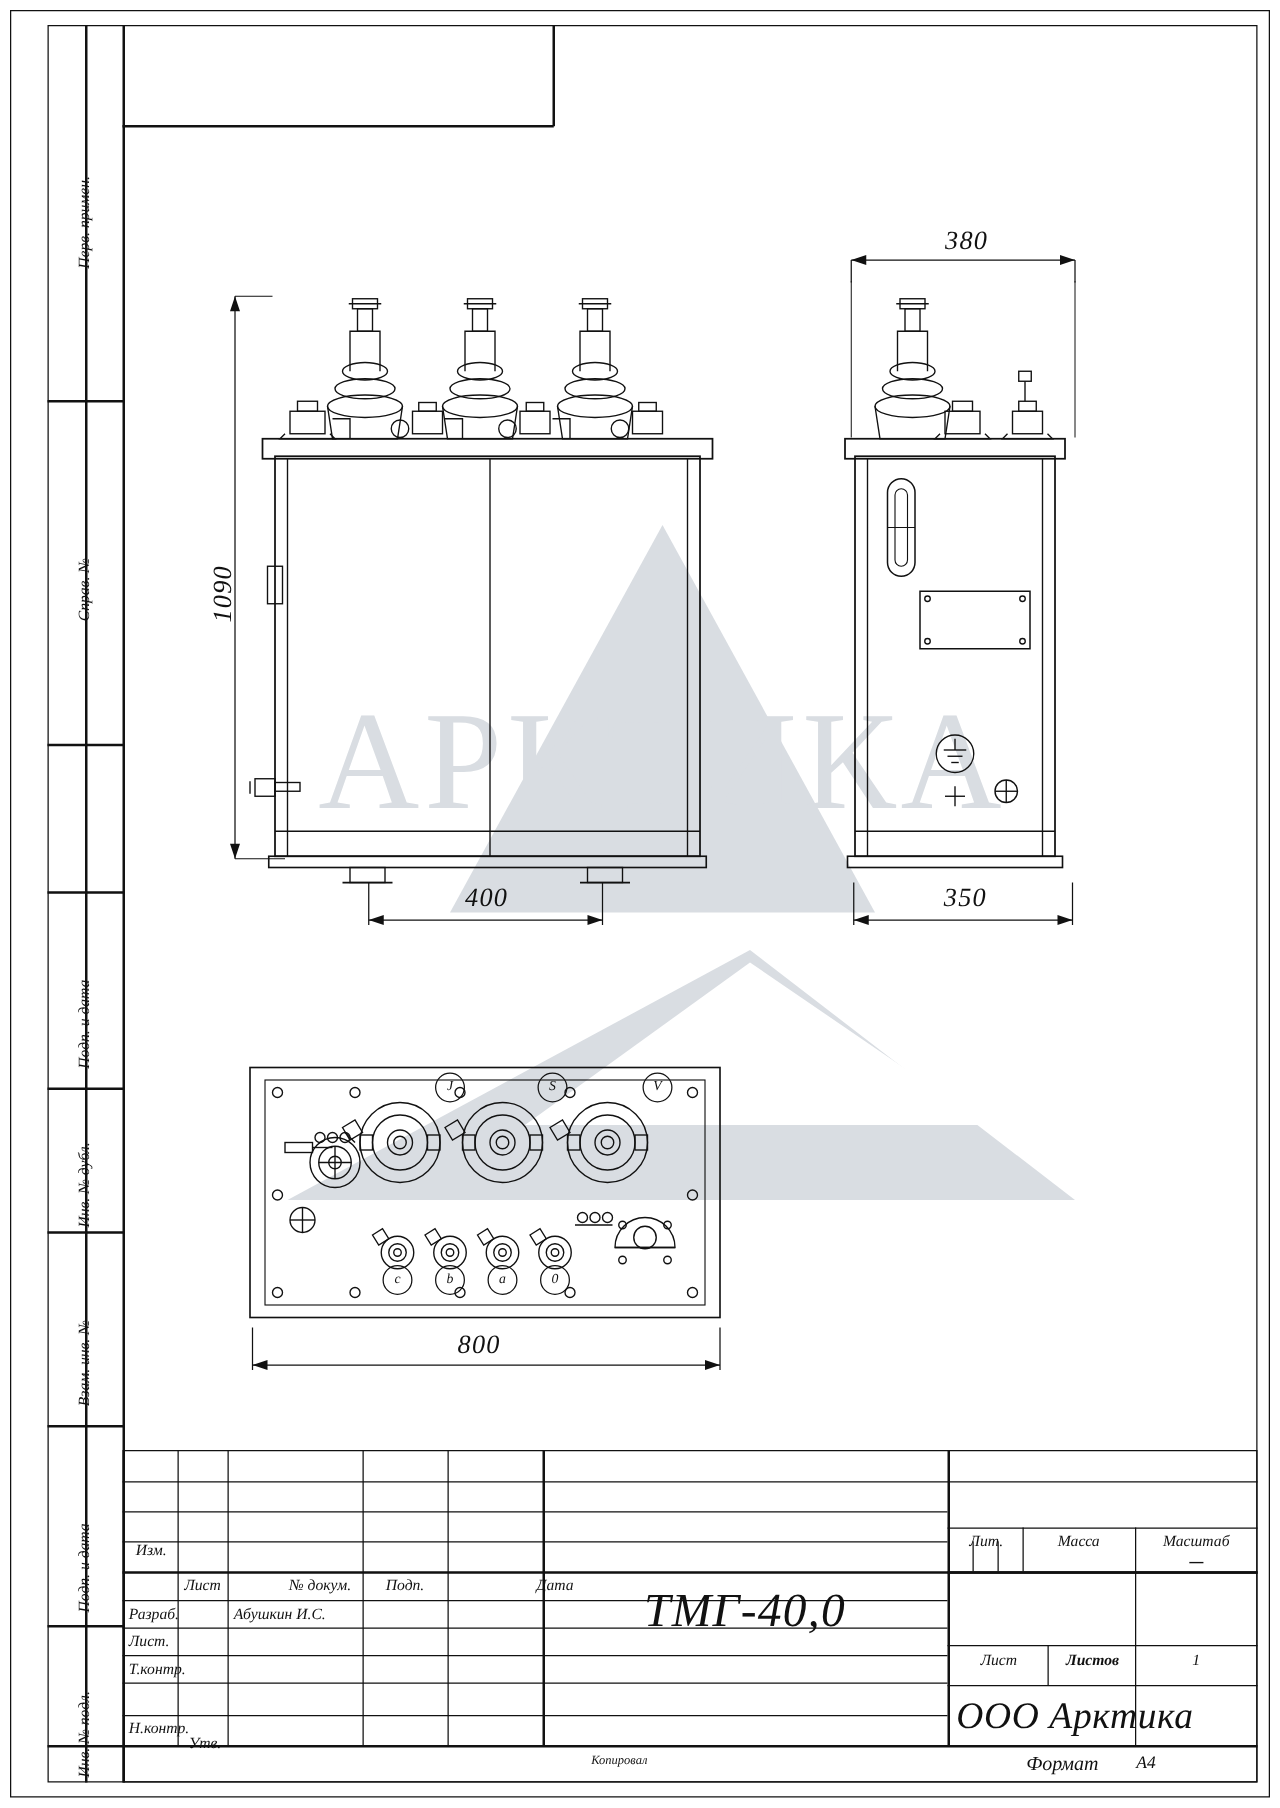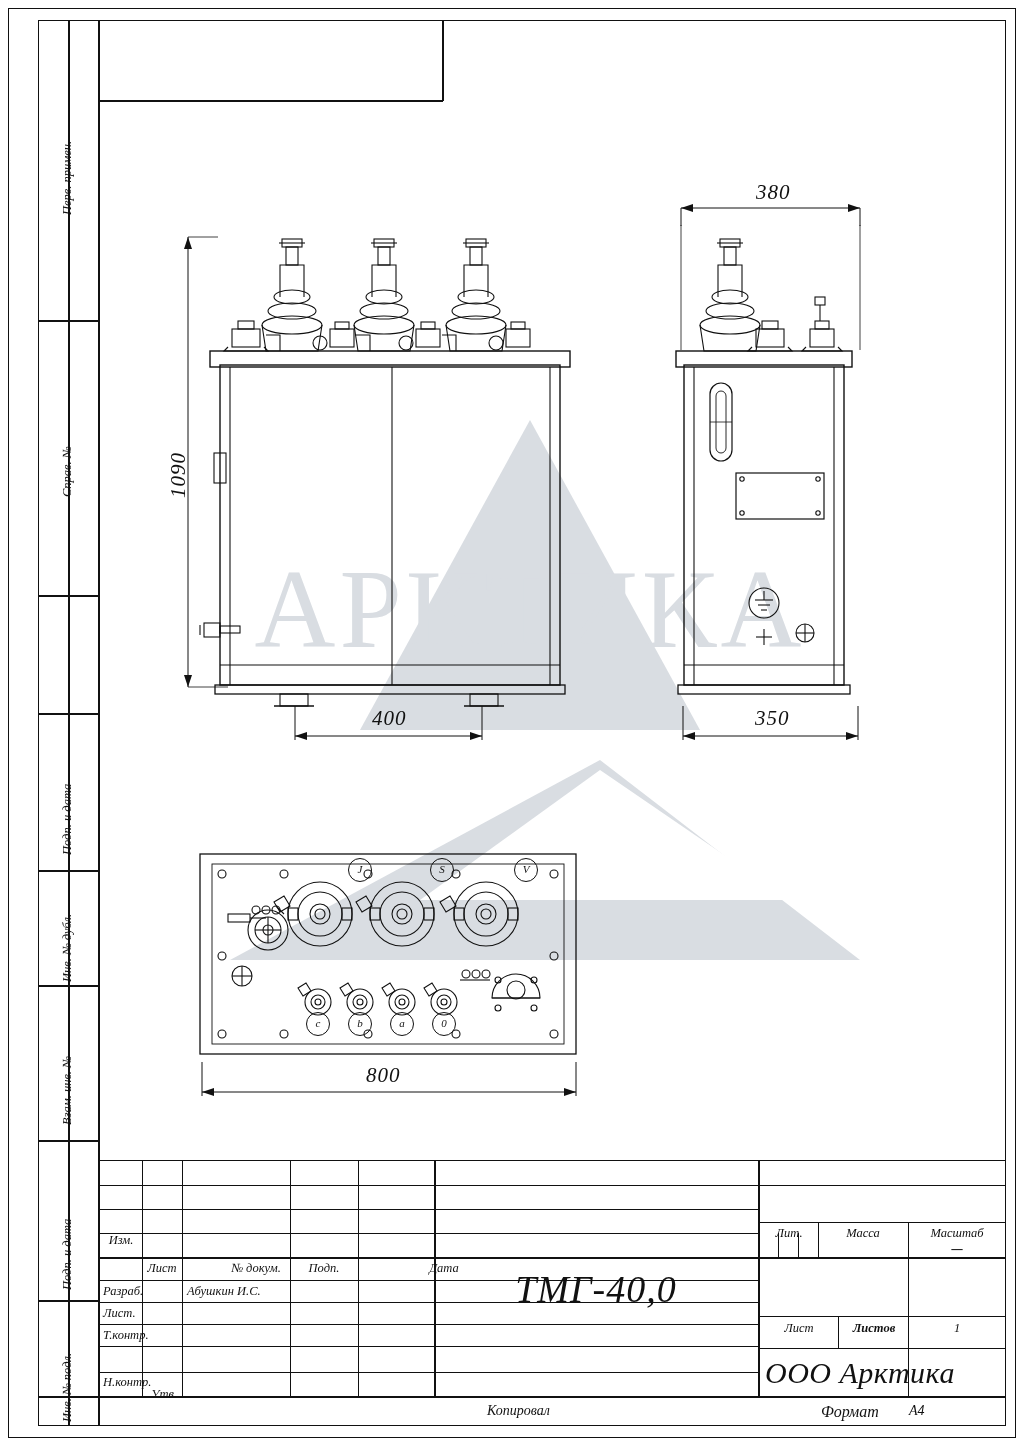--- a/index.html
+++ b/index.html
@@ -443,17 +443,17 @@
   <div class="tcell c" style="left:820px;top:1225px;width:86px;">Масса</div>
   <div class="tcell c" style="left:910px;top:1225px;width:94px;">Масштаб</div>
   <div class="tcell c" style="left:910px;top:1234px;width:94px;font-size:22px;">–</div>
 
   <div class="tcell c" style="left:760px;top:1320px;width:78px;">Лист</div>
   <div class="tcell c" style="left:840px;top:1320px;width:68px;font-weight:bold;">Листов</div>
   <div class="tcell c" style="left:910px;top:1320px;width:94px;">1</div>
 
   <div class="tcell big2" style="left:762px;top:1352px;width:244px;height:42px;line-height:40px;">ООО Арктика</div>
 
-  <div class="tcell" style="left:484px;top:1402px;width:140px;font-size:14px;">Копировал</div>
+  <div class="tcell" style="left:470px;top:1402px;width:140px;font-size:10px;">Копировал</div>
   <div class="tcell" style="left:818px;top:1402px;width:80px;font-size:16px;">Формат</div>
   <div class="tcell" style="left:906px;top:1402px;width:50px;font-size:14px;">A4</div>
 
 </div>
 
 </body></html>

